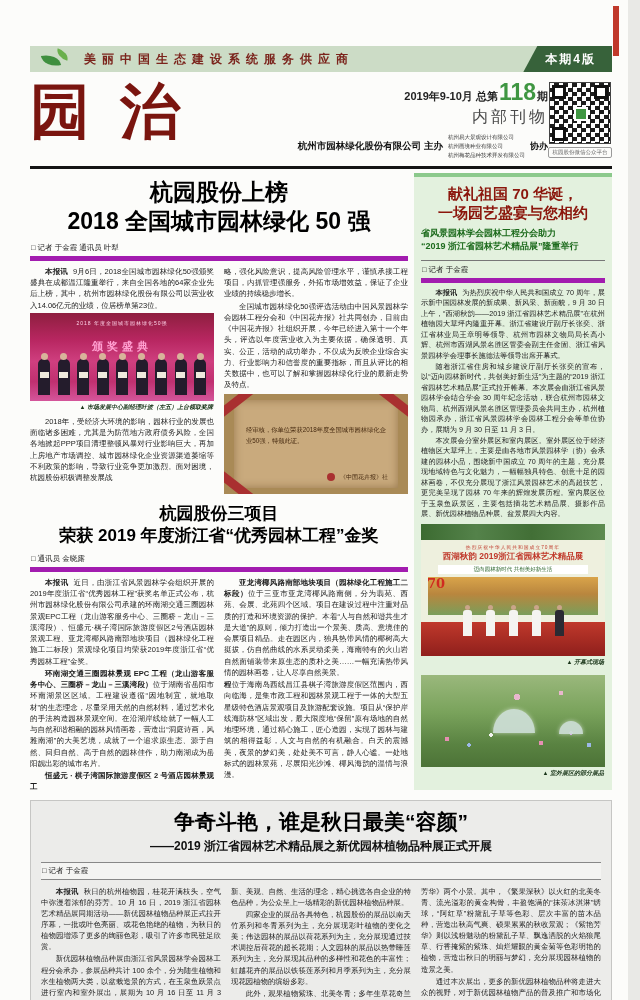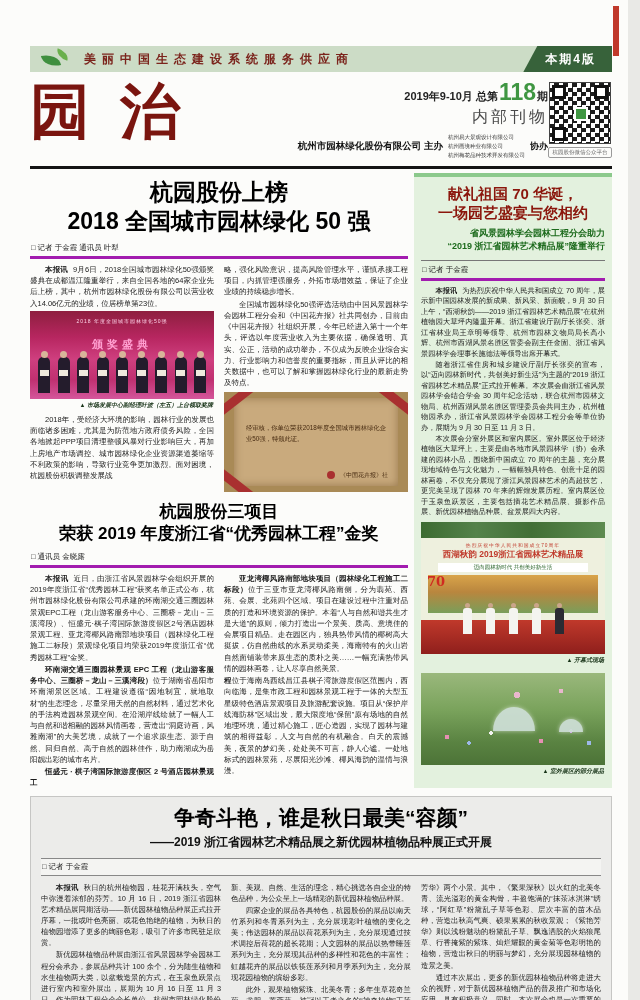--- a/index.html
+++ b/index.html
@@ -38,21 +38,21 @@
   .qr-center { position:absolute; left:24px; top:24px; width:14px; height:14px; background:#3f9642; border:2px solid #fff; }
   .qr-caption { margin-top:3px; border:1px solid #9a9a9a; border-radius:2px; font-size:5.5px; color:#666; padding:1px 0; }
 
   .black-rule { height:3px; background:#141414; margin-top:1px; }
 
   
   .main { display:flex; gap:6px; margin-top:4px; align-items:flex-start; }
   .left-zone { width:378px; flex:0 0 auto; }
   .right-zone { width:198px; flex:0 0 auto; background:#e3f1de; border-top:4px solid #8cc98c; padding:6px 7px 8px; }
 
-  .byline { font-size:7.5px; color:#222; border-bottom:3px solid #a21caf; padding:3px 1px; margin:4px 0 5px; }
+  .byline { font-size:7.5px; color:#222; border-bottom:5px solid #a21caf; padding:3px 1px; margin:4px 0 5px; }
   .cols2 { display:flex; gap:10px; }
   .col { flex:1; min-width:0; }
   .p { font-size:7.5px; line-height:1.5; text-align:justify; color:#1c1c1c; text-indent:2em; margin-bottom:1px; }
   .p.noindent { text-indent:0; }
   .lead { font-weight:bold; margin-right:5px; }
   .photo-caption { font-size:6px; font-weight:bold; color:#173317; text-align:right; padding:2px 1px 4px; font-style:italic; }
 
   
   .a1-headline { text-align:center; font-weight:bold; color:#000; font-size:23px; line-height:1.25; margin-top:5px; }
 
@@ -74,21 +74,21 @@
   .ribbon.r3 { bottom:4px; left:-14px; transform:rotate(38deg); }
   .cert-text { position:absolute; top:30px; left:22px; right:20px; font-size:6.3px; line-height:1.8; color:#45290f; text-align:left; }
   .cert-seal { position:absolute; bottom:12px; right:20px; font-size:6px; color:#45290f; display:flex; align-items:center; gap:5px; }
   .seal-dot { width:8px; height:8px; border-radius:50%; background:#a93030; display:inline-block; }
 
   
   .a2-headline { text-align:center; font-weight:bold; color:#000; font-size:17px; line-height:1.3; margin-top:9px; }
 
   
   .a3-headline { text-align:center; font-weight:bold; color:#8b160c; font-size:15px; line-height:1.25; margin-top:2px; }
-  .a3-sub { text-align:right; font-weight:bold; color:#1d6b1d; font-size:9px; line-height:1.5; margin-top:4px; }
+  .a3-sub { text-align:left; font-weight:bold; color:#1d6b1d; font-size:9px; line-height:1.5; margin-top:4px; }
   .right-zone .byline { border-top:1px solid #777; margin-top:6px; padding-top:4px; }
   .right-zone .p { font-size:7.2px; line-height:1.45; }
 
   .photo-ceremony { height:132px; margin-top:4px; background:#dfe7d2; }
   .pc-trees { height:16px; background:linear-gradient(90deg,#3c6b31,#54824a 30%,#426f36 60%,#5d8b50); }
   .pc-board { position:relative; height:82px; background:#eef0de; padding-top:4px; }
   .pc-emblem { position:absolute; left:6px; top:4px; font-size:13px; font-weight:bold; color:#d02a20; font-family:"DejaVu Serif",serif;margin-top:32px; }
   .pc-line1 { text-align:center; font-size:4.8px; color:#c0392b; letter-spacing:1px; white-space:nowrap; }
   .pc-line2 { text-align:center; font-size:8.5px; font-weight:bold; color:#c0392b; margin-top:1px; white-space:nowrap; }
   .pc-line3 { width:82%; margin:2px auto 0; background:#fff; text-align:center; font-size:5.5px; color:#1d5b1d; padding:1px 0; white-space:nowrap; }

